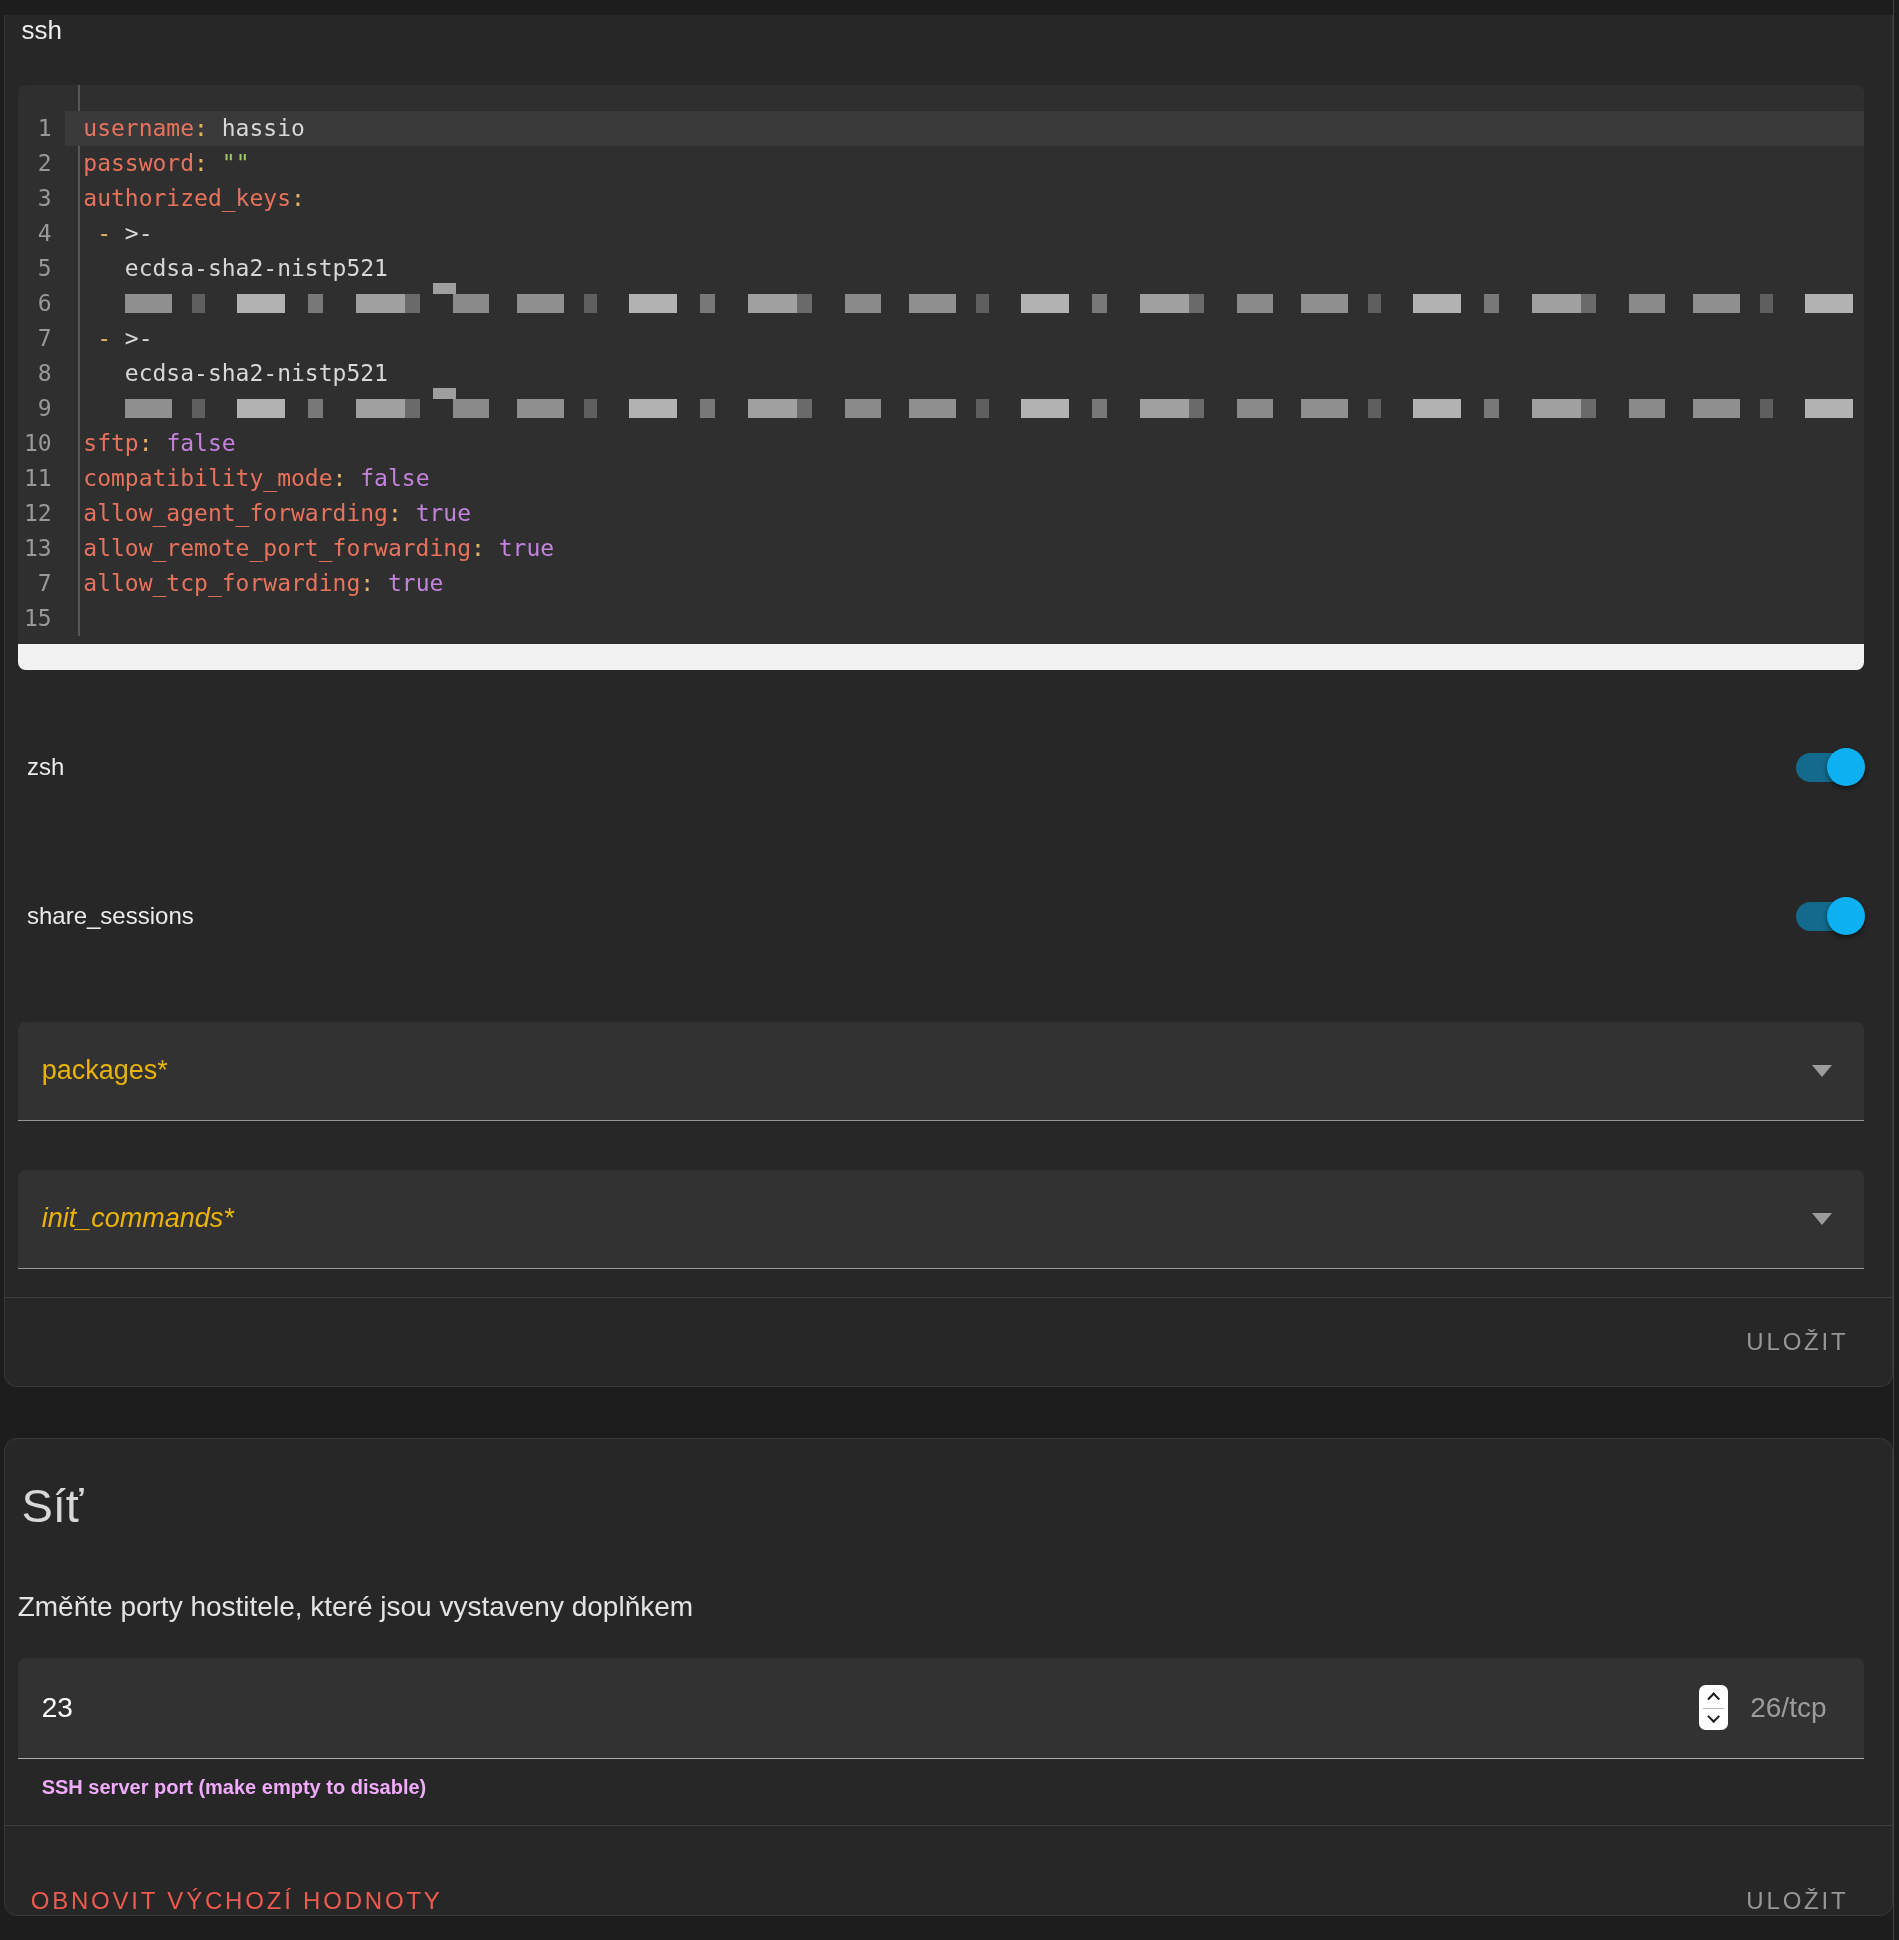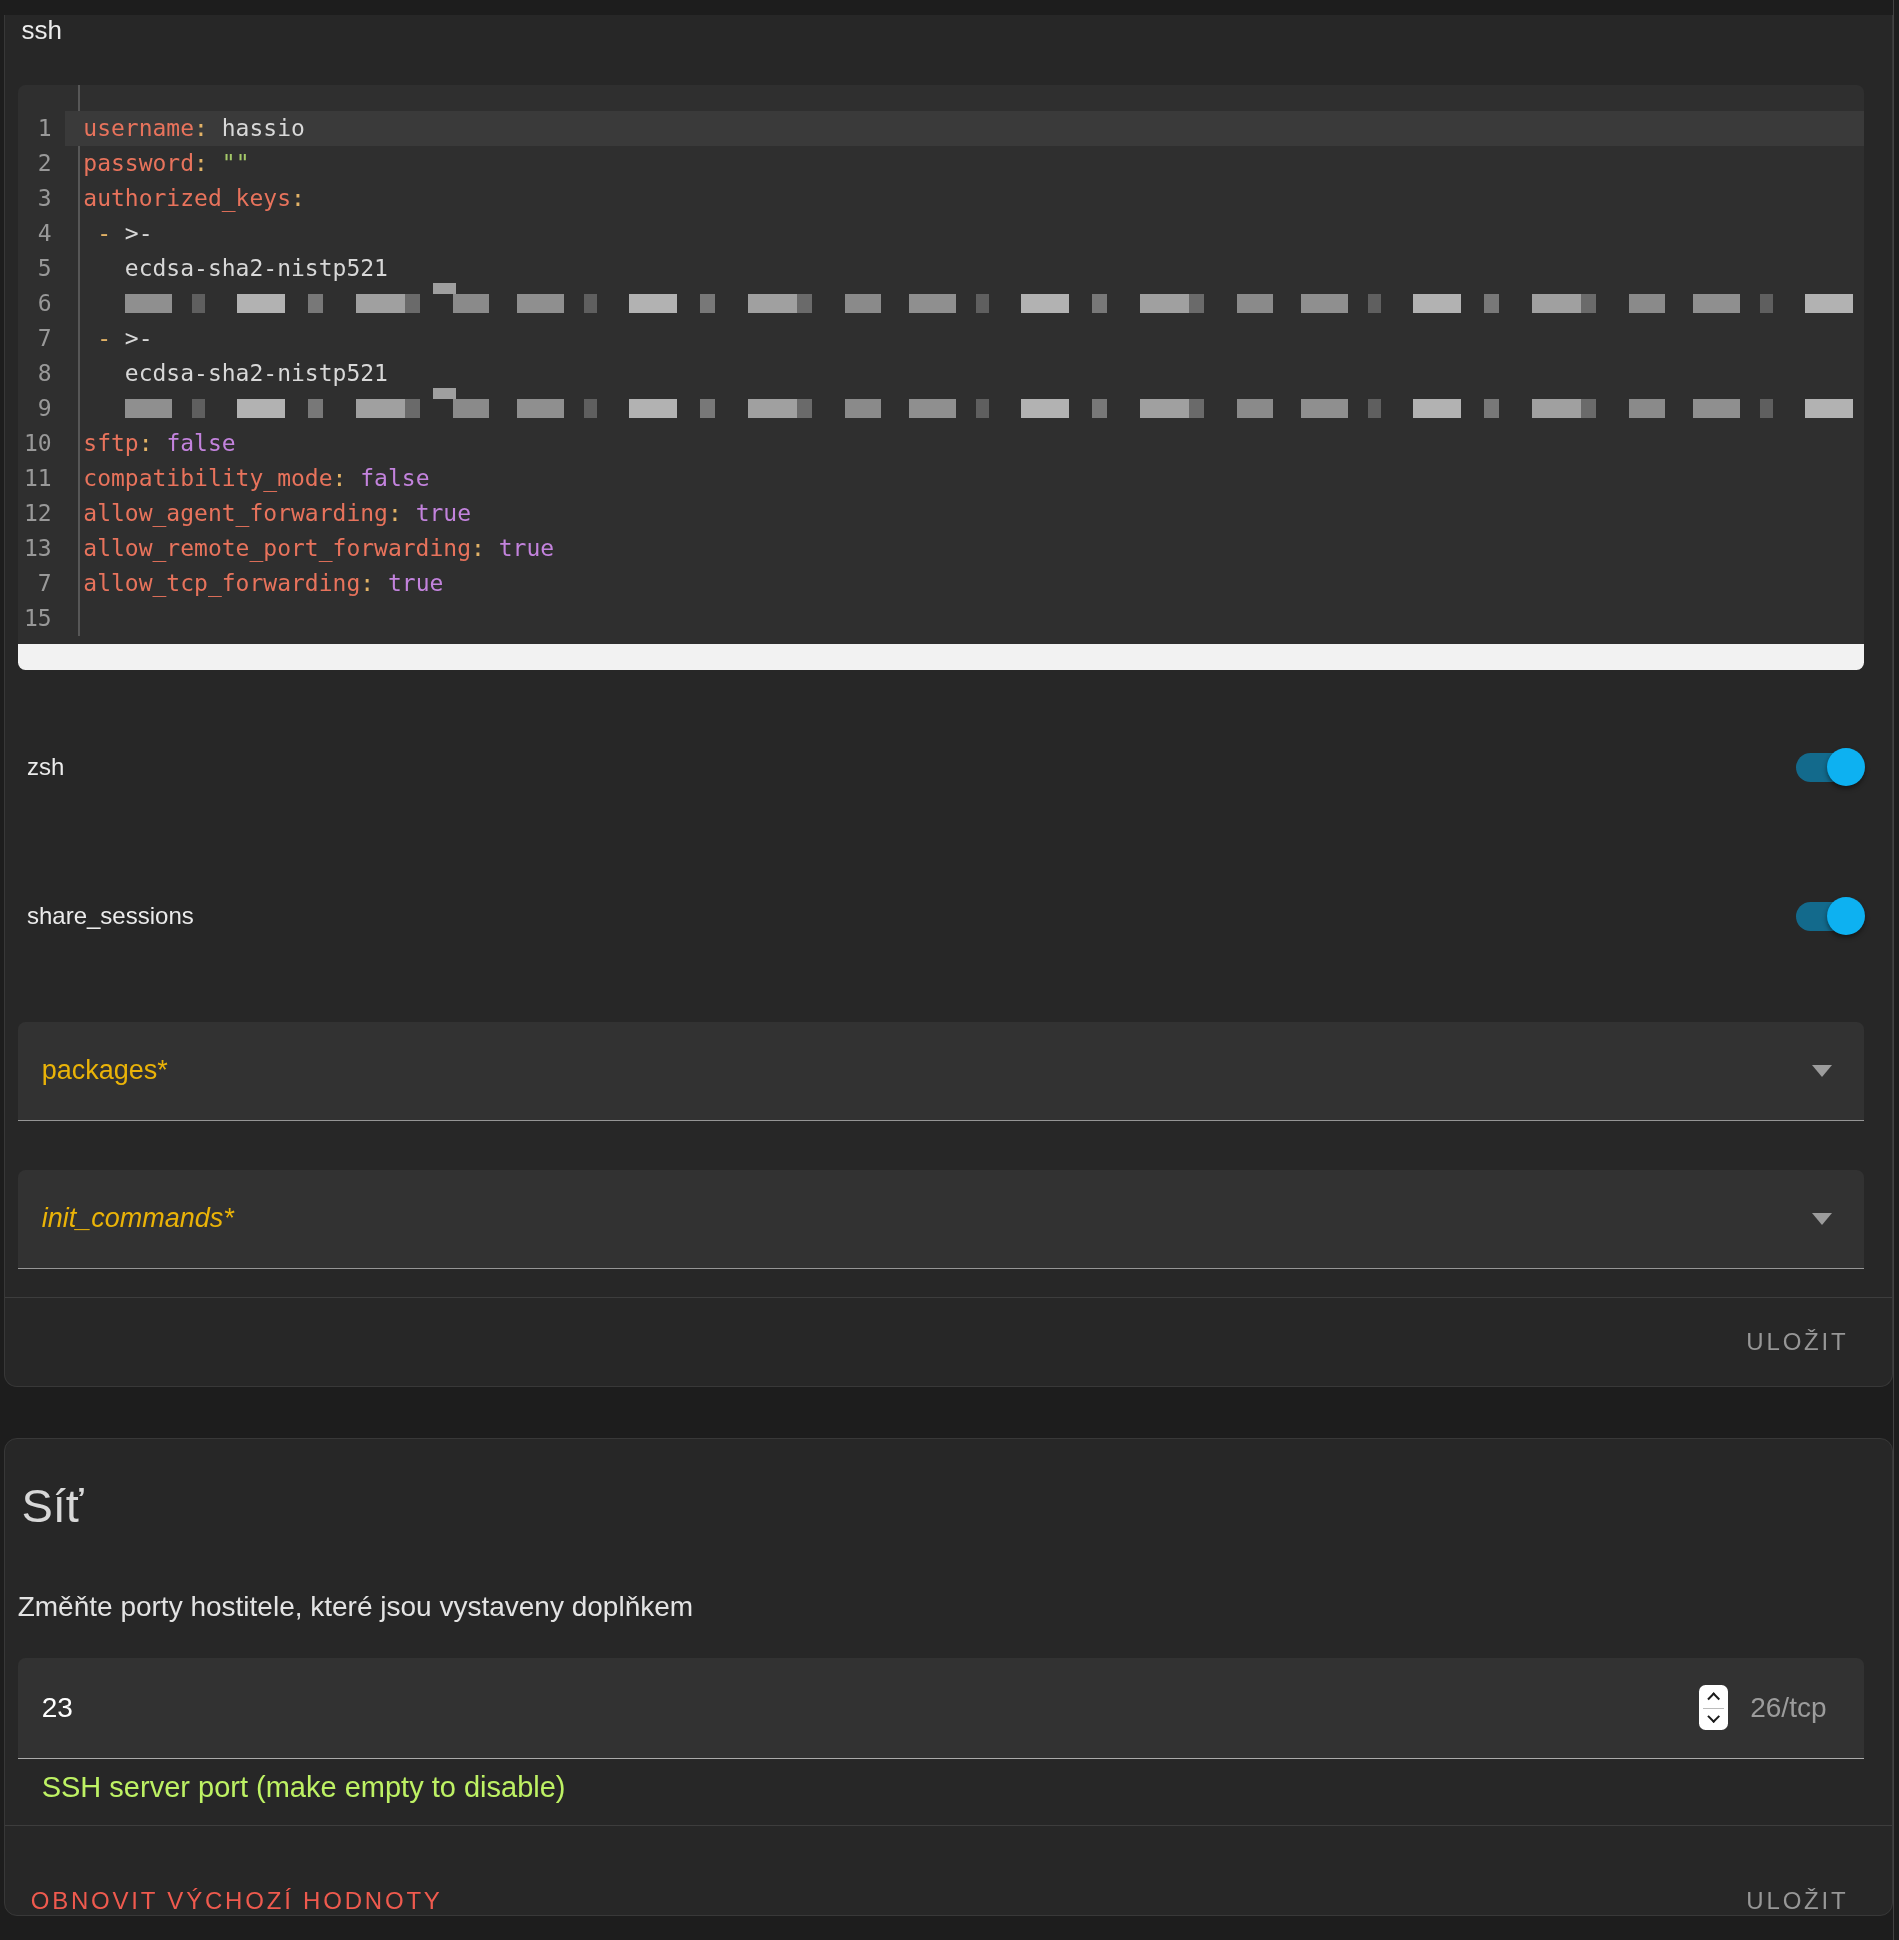--- a/index.html
+++ b/index.html
@@ -71,21 +71,21 @@
   .input-row { margin-top:34px; height:101px; background:#323232; border-radius:7.5px 7.5px 0 0;
     border-bottom:1.9px solid #ababab; display:flex; align-items:center; padding:0 37px 0 24px; }
   .port-value { flex:1; font-size:28px; color:#ffffff; background:transparent; border:none; font-family:"Liberation Sans",sans-serif; outline:none; }
   .stepper { width:29px; height:45px; background:#ffffff; border-radius:6.5px; margin-right:22.4px; position:relative;
     display:flex; flex-direction:column; align-items:center; justify-content:space-between; padding:7.5px 0; cursor:pointer; }
   .stepper::after { content:''; position:absolute; top:50%; left:3.7px; right:3.7px; height:0.9px; background:#bcbcbc; }
   .chev { width:9.3px; height:9.3px; border:2.8px solid #1b1b1b; border-bottom:none; border-right:none; }
   .chev.up { transform:rotate(45deg) translate(0.9px,0.9px); }
   .chev.down { transform:rotate(225deg) translate(0.9px,0.9px); }
   .port-suffix { color:#9c9c9c; font-size:28px; }
-  .helper-text { margin:15px 0 0 24px; font-size:29px; line-height:26px; color:#bef264; }
+  .helper-text { margin:15px 0 0 24px; font-size:20px; line-height:26px; color:#f0abfc;font-weight:bold; }
   .net-footer { margin-top:25px; border-top:0.9px solid #3d3d3d; height:90px; display:flex; align-items:flex-end; justify-content:space-between; padding:0 43px 0 26px; }
 </style>
 </head>
 <body>
 
 <div class="card" id="config-card">
   <div class="card-content">
     <span class="field-label">ssh</span>
 
     <div class="editor">

